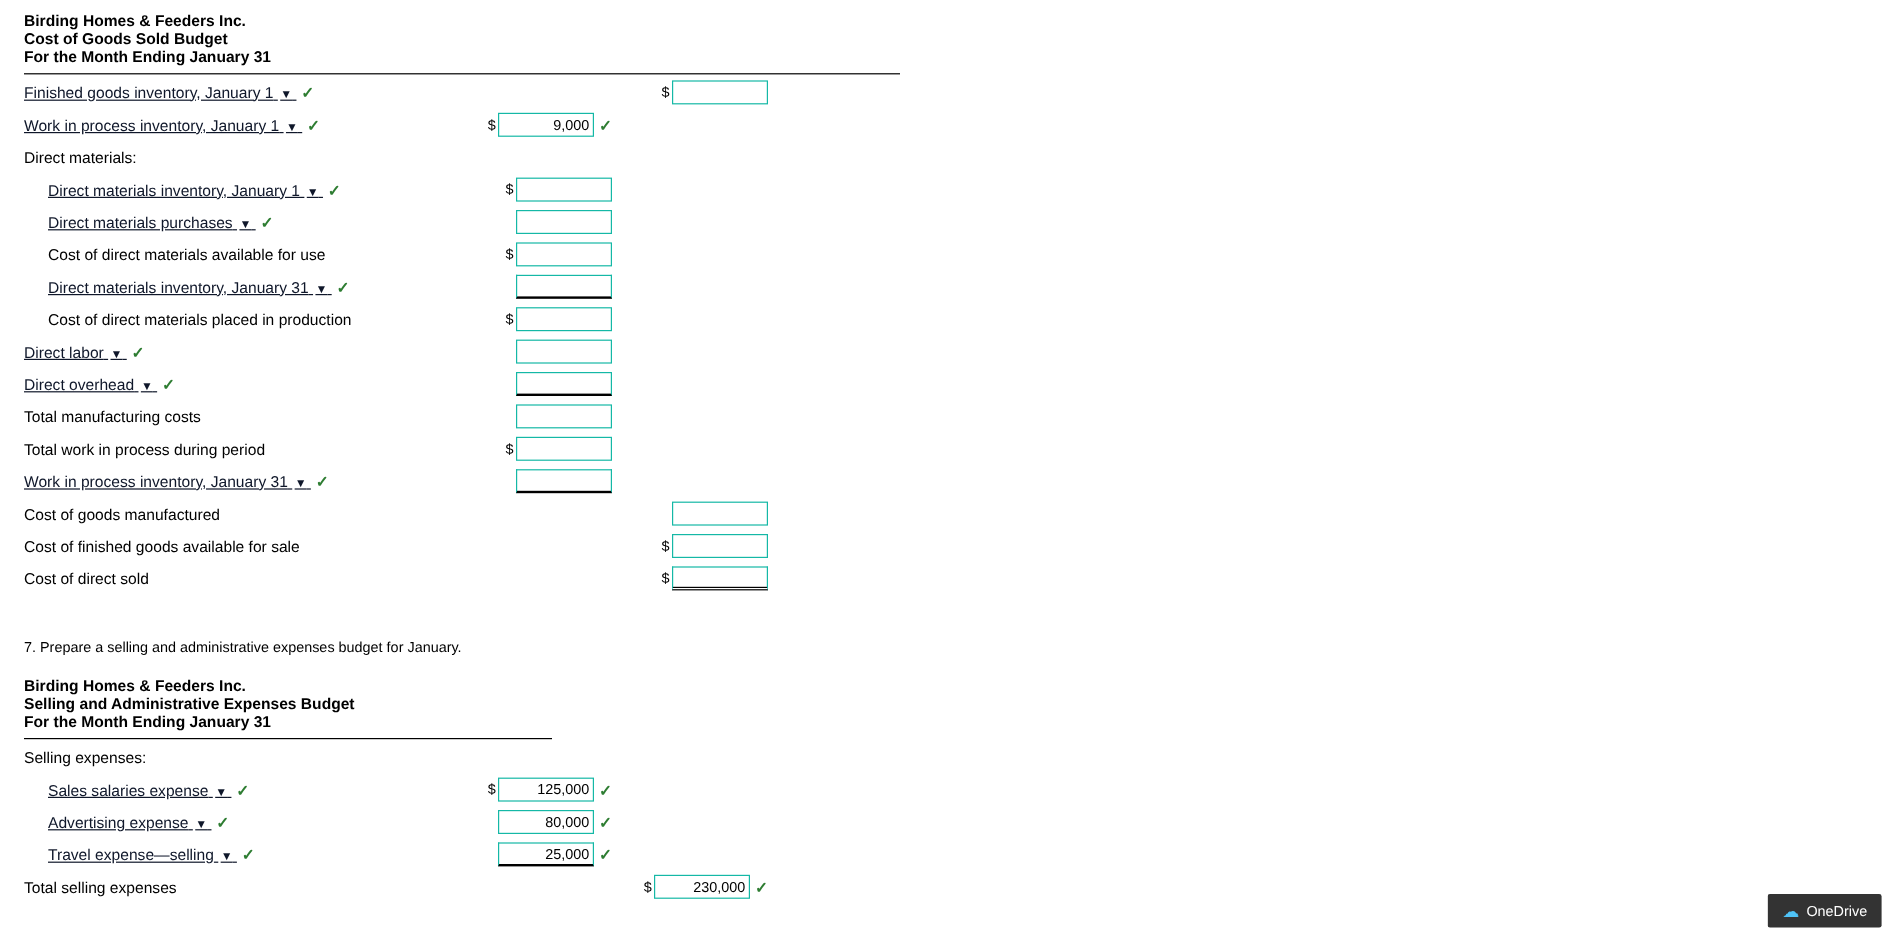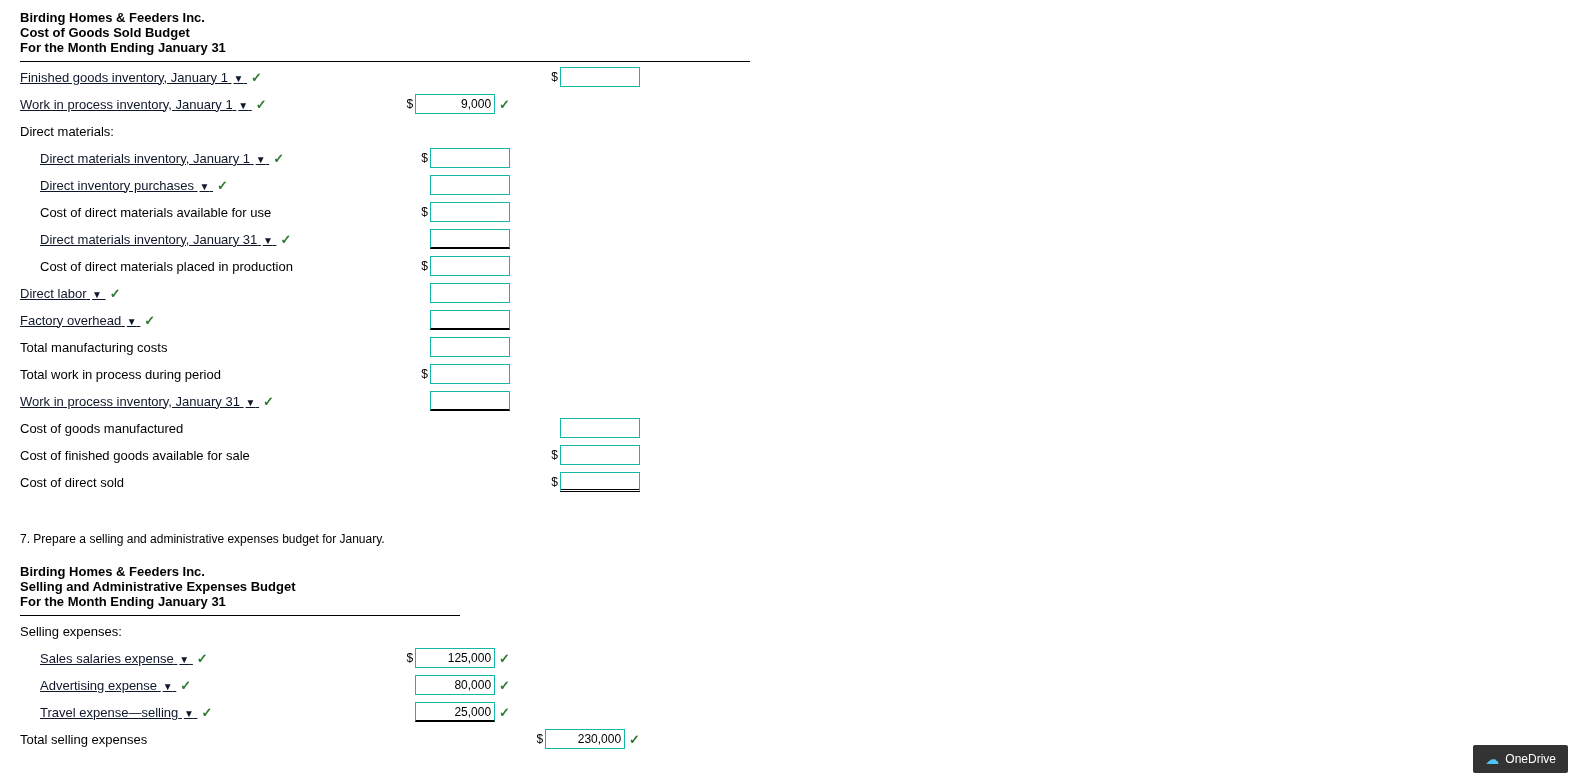--- a/index.html
+++ b/index.html
@@ -158,21 +158,21 @@
     <div class="col-mid">
       <span class="dollar-sign">$</span>
       <input class="input-box" type="text" value="" style="">
     </div>
     <div class="col-right"></div>
   </div>
 
   <div class="row">
     <div class="label-col indent">
       <span class="link-label">
-        <span>Direct inventory purchases</span>
+        <span>Direct materials purchases</span>
         <span class="dropdown-arrow">▼</span>
       </span>
       <span class="check-green">✓</span>
     </div>
     <div class="col-mid">
       <input class="input-box" type="text" value="" style="">
     </div>
     <div class="col-right"></div>
   </div>
 
@@ -222,21 +222,21 @@
     </div>
     <div class="col-mid">
       <input class="input-box" type="text" value="" style="">
     </div>
     <div class="col-right"></div>
   </div>
 
   <div class="row">
     <div class="label-col">
       <span class="link-label">
-        <span>Factory overhead</span>
+        <span>Direct overhead</span>
         <span class="dropdown-arrow">▼</span>
       </span>
       <span class="check-green">✓</span>
     </div>
     <div class="col-mid">
       <input class="input-box" type="text" value="" style="border-bottom: 2px solid rgb(0, 0, 0);">
     </div>
     <div class="col-right"></div>
   </div>
 

